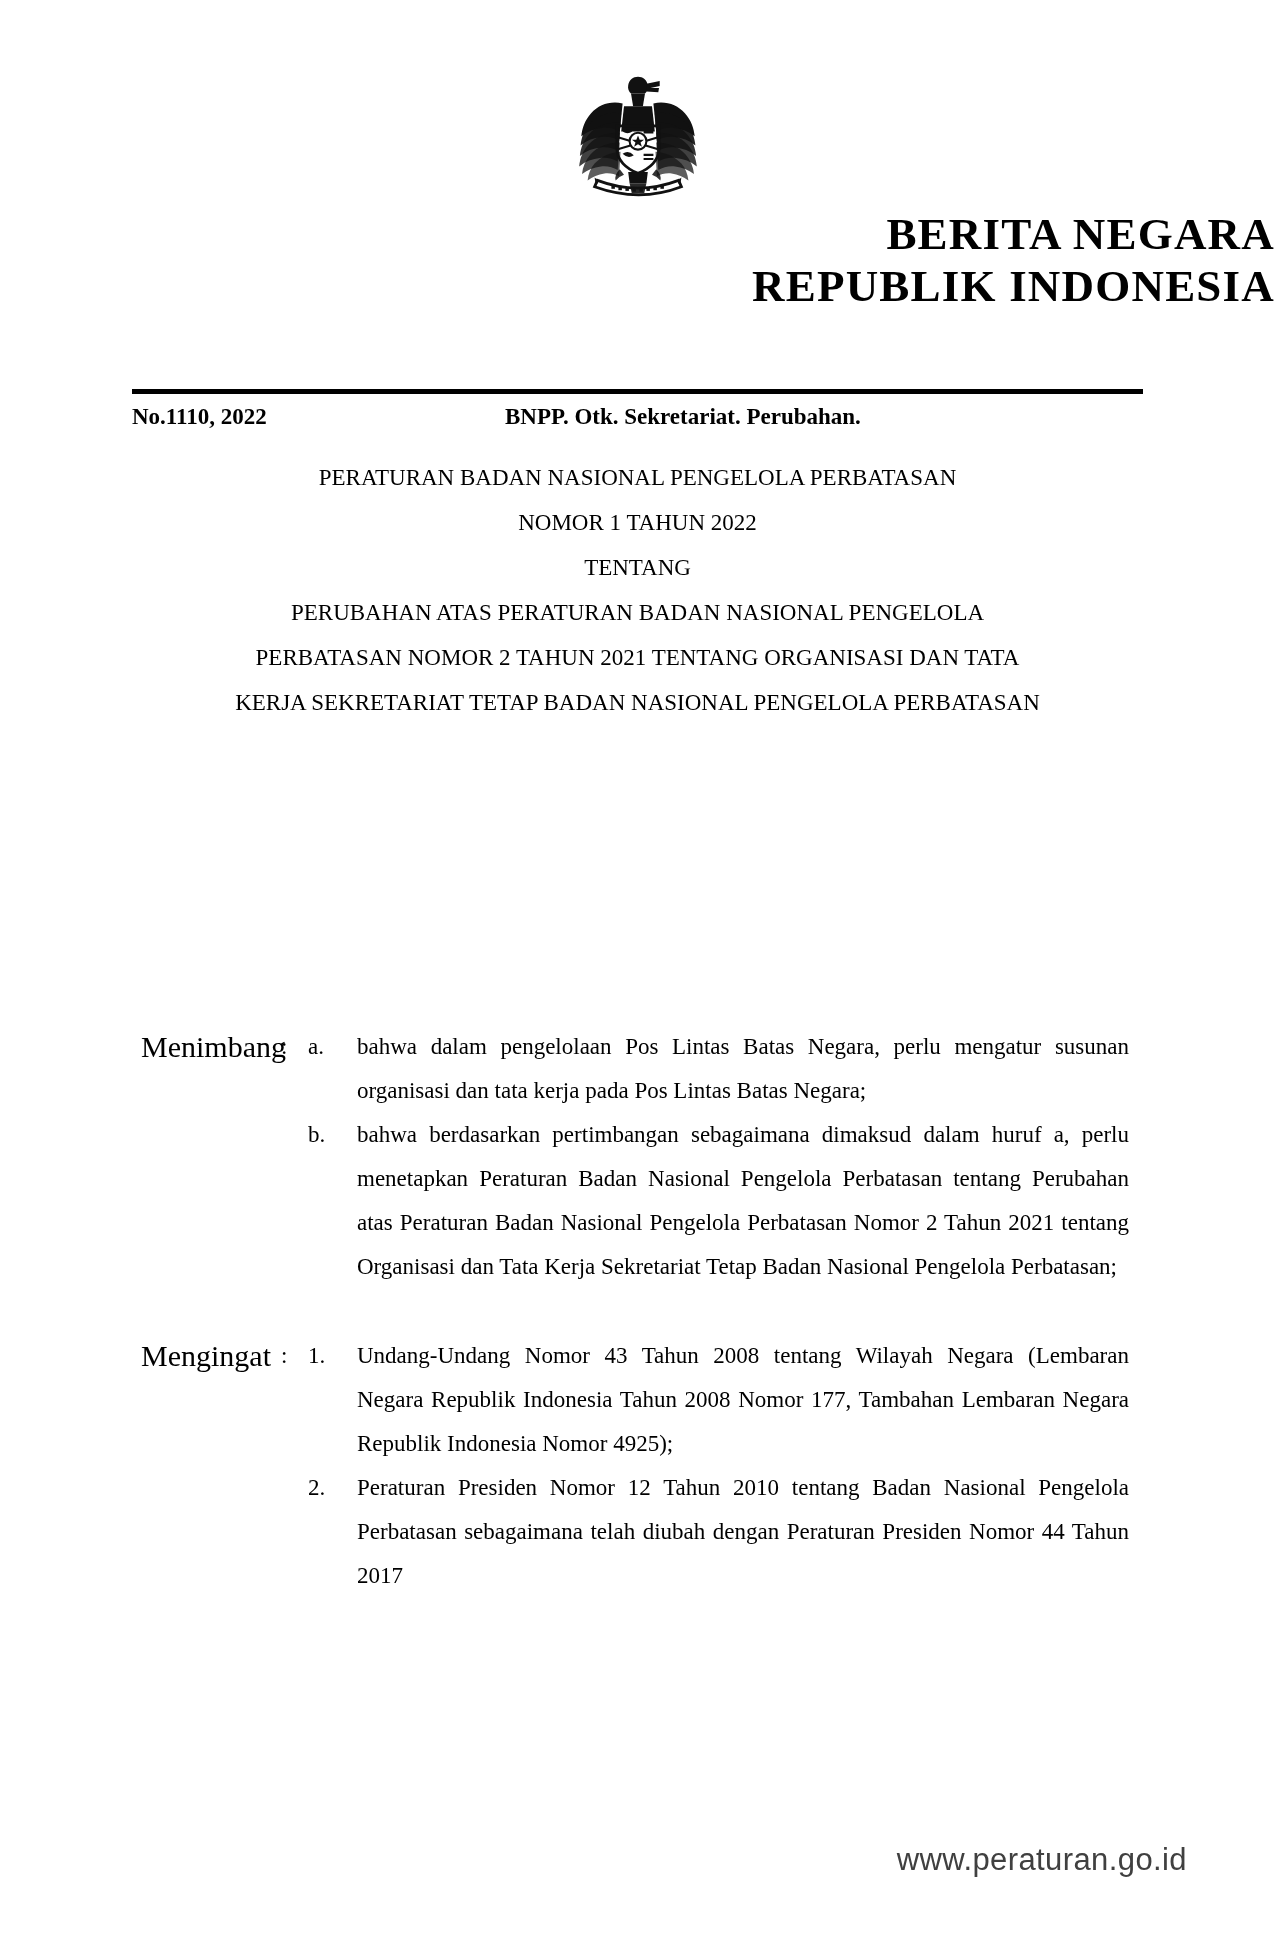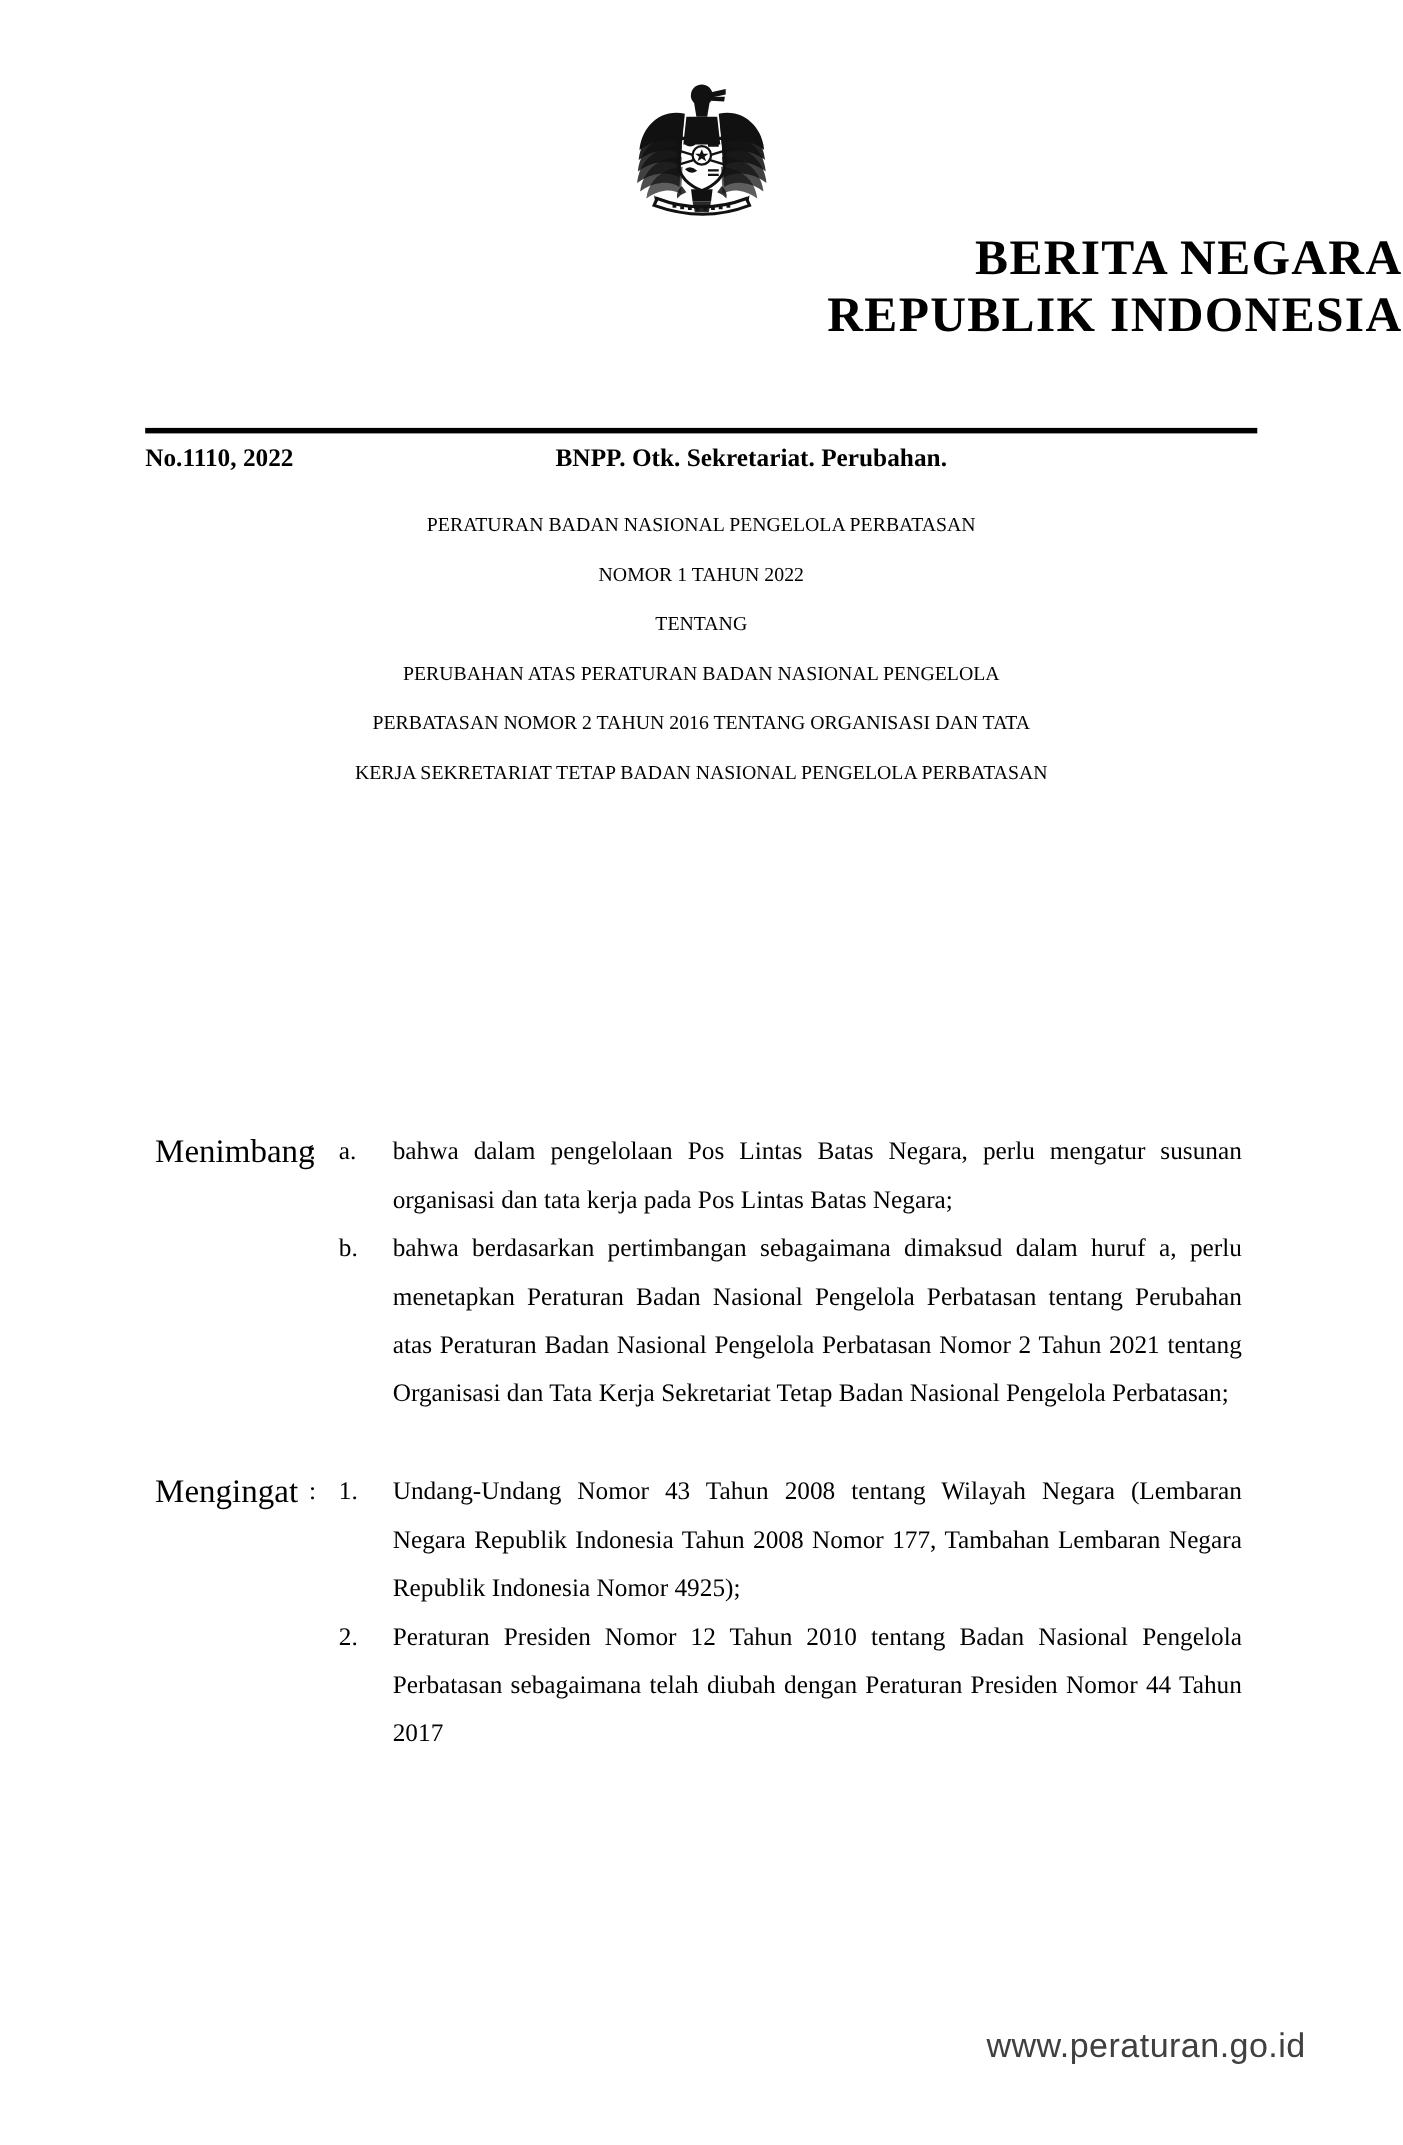--- a/index.html
+++ b/index.html
@@ -89,21 +89,21 @@
     white-space: nowrap;
   }
 
   
   .titleblock {
     position: absolute;
     left: 132px;
     top: 455px;
     width: 1011px;
     text-align: center;
-    font-size: 18px;
+    font-size: 23px;
     line-height: 45px;
   }
   .titleblock .tline { white-space: nowrap; }
 
   .blessing {
     position: absolute;
     left: 132px;
     top: 766px;
     width: 1011px;
     text-align: center;
@@ -271,21 +271,21 @@
   <div class="numrow">
     <div class="no">No.1110, 2022</div>
     <div class="subj">BNPP. Otk. Sekretariat. Perubahan.</div>
   </div>
 
   <div class="titleblock">
     <div class="tline">PERATURAN BADAN NASIONAL PENGELOLA PERBATASAN</div>
     <div class="tline">NOMOR 1 TAHUN 2022</div>
     <div class="tline">TENTANG</div>
     <div class="tline">PERUBAHAN ATAS PERATURAN BADAN NASIONAL PENGELOLA</div>
-    <div class="tline">PERBATASAN NOMOR 2 TAHUN 2016 TENTANG ORGANISASI DAN TATA</div>
+    <div class="tline">PERBATASAN NOMOR 2 TAHUN 2021 TENTANG ORGANISASI DAN TATA</div>
     <div class="tline">KERJA SEKRETARIAT TETAP BADAN NASIONAL PENGELOLA PERBATASAN</div>
   </div>
 
 
 
   <div class="clauses">
 
     <div class="clause-block">
       <div class="clause-row">
         <div class="clause-label">Menimbang</div>

